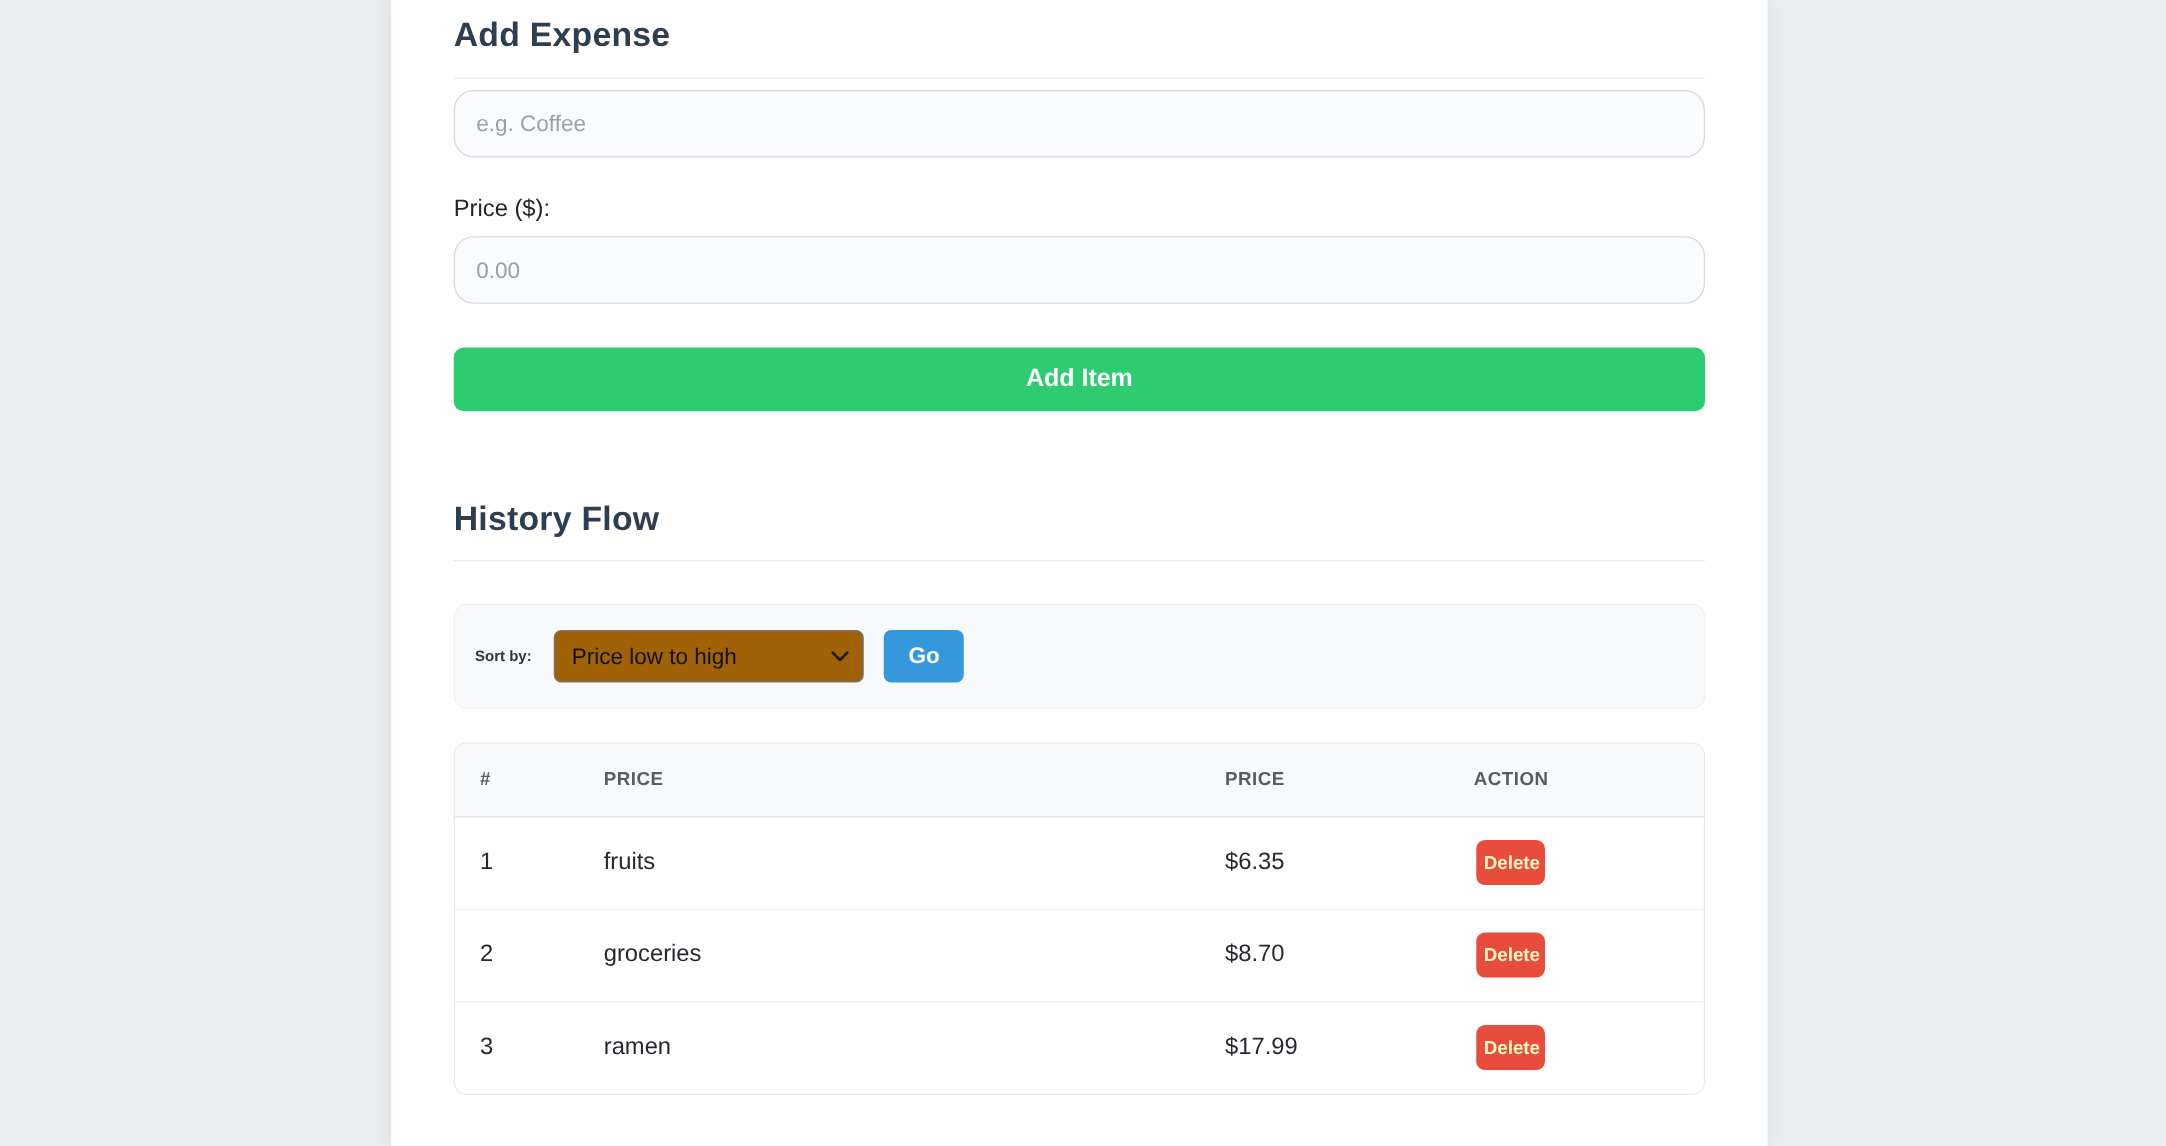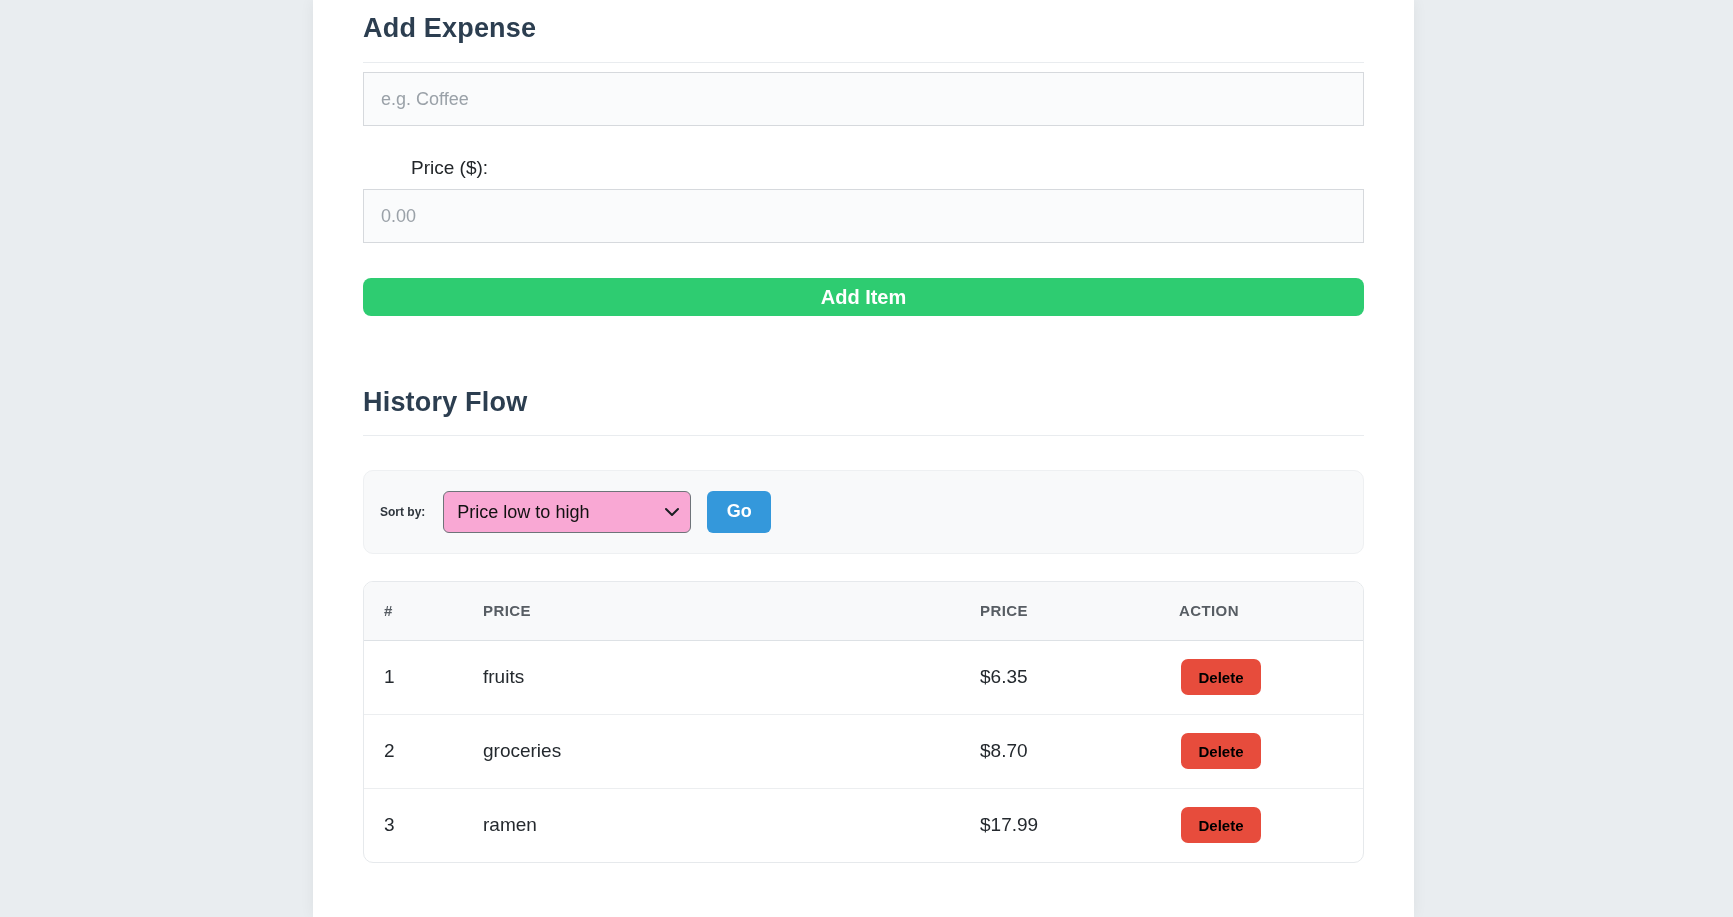--- a/index.html
+++ b/index.html
@@ -38,43 +38,43 @@
     margin: 18px 0 0 0;
   }
   .rule.second { margin-top: 16px; }
   .field-label {
     display: block;
     margin-top: 38px;
     font-size: 19px;
     line-height: 1.25;
     color: #222629;
   }
-  .field-label.price { margin-top: 30px; margin-left: 48px; }
+  .field-label.price { margin-top: 30px; }
   .text-input {
     box-sizing: border-box;
     display: block;
     margin-top: 9px;
     width: 100%;
     height: 54px;
     padding: 0 17px;
     font-family: "Liberation Sans", sans-serif;
     font-size: 18px;
     color: #212529;
     background: #fafbfc;
     border: 1px solid #d6d9dd;
-    border-radius: 0;
+    border-radius: 16px;
     outline: none;
   }
   .text-input::placeholder { color: #9aa1a8; }
   .btn-add {
     box-sizing: border-box;
     display: block;
     margin-top: 35px;
     width: 100%;
-    height: 38px;
+    height: 51px;
     background: #2ecc71;
     color: #ffffff;
     font-family: "Liberation Sans", sans-serif;
     font-size: 20px;
     font-weight: 700;
     border: none;
     border-radius: 8px;
     cursor: pointer;
   }
   .sort-panel {
@@ -98,21 +98,21 @@
   .sort-select {
     -webkit-appearance: none;
     appearance: none;
     box-sizing: border-box;
     width: 248px;
     height: 42px;
     padding: 0 36px 0 13px;
     font-family: "Liberation Sans", sans-serif;
     font-size: 18px;
     color: #111;
-    background: #f9a8d4;
+    background: #a16207;
     border: 1px solid #6e7479;
     border-radius: 6px;
     outline: none;
     cursor: pointer;
   }
   .chevron {
     position: absolute;
     right: 12px;
     top: 50%;
     transform: translateY(-50%);
@@ -165,24 +165,24 @@
     padding: 0 0 0 20px;
     font-size: 19px;
     color: #24292e;
     border-bottom: 1px solid #eceef0;
     vertical-align: middle;
   }
   .expense-table tr:last-child td { border-bottom: none; }
   .btn-delete {
     box-sizing: border-box;
     margin-left: 2px;
-    width: 80px;
+    width: 55px;
     height: 36px;
     background: #e74c3c;
-    color: #000000;
+    color: #fef9c3;
     font-family: "Liberation Sans", sans-serif;
     font-size: 15px;
     font-weight: 700;
     border: none;
     border-radius: 7px;
     cursor: pointer;
   }
 </style>
 </head>
 <body>

